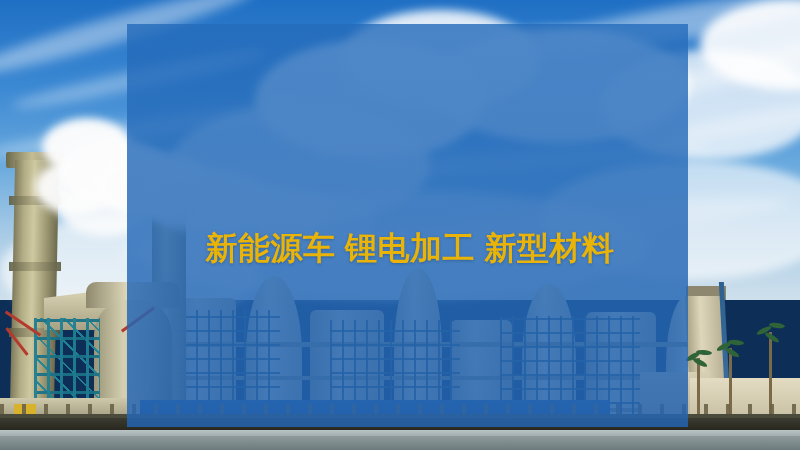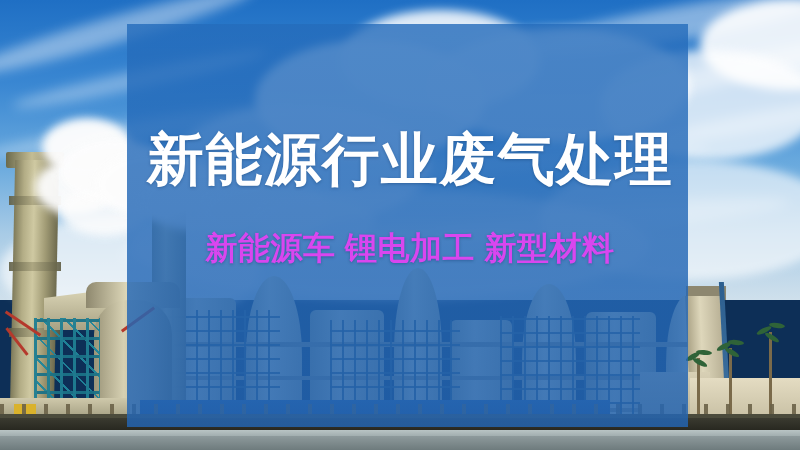--- a/index.html
+++ b/index.html
@@ -191,21 +191,21 @@
   .text-layer{position:absolute;left:127px;top:24px;width:561px;height:403px;}
   .title{
     position:absolute;left:18px;top:104px;width:530px;
     color:#ffffff;font-size:57px;line-height:62px;font-weight:bold;
     letter-spacing:1.5px;text-align:center;
     text-shadow:0 1px 3px rgba(12,45,90,.35);
     white-space:nowrap;
   }
   .sub{
     position:absolute;left:18px;width:530px;
-    color:#d946ef;font-size:32px;line-height:36px;font-weight:bold;
+    color:#eab308;font-size:32px;line-height:36px;font-weight:bold;
     letter-spacing:.5px;text-align:center;
     text-shadow:0 1px 3px rgba(12,45,90,.35);
     white-space:nowrap;
   }
   .sub1{top:206px;}
   .sub2{top:263px;}
 </style>
 </head>
 <body>
 
@@ -310,17 +310,16 @@
   <div class="posts"></div>
   <div class="dock-rail"></div>
   <div class="dock"></div>
   <div class="water"></div>
   <div class="shore"></div>
 
   <div class="overlay"></div>
   <div class="overlay-tint"></div>
 
   <div class="text-layer">
-    <div class="title">新能源行业废气处理</div>
     <div class="sub sub1">新能源车  锂电加工  新型材料</div>
   </div>
 
 </div>
 
 </body></html>

